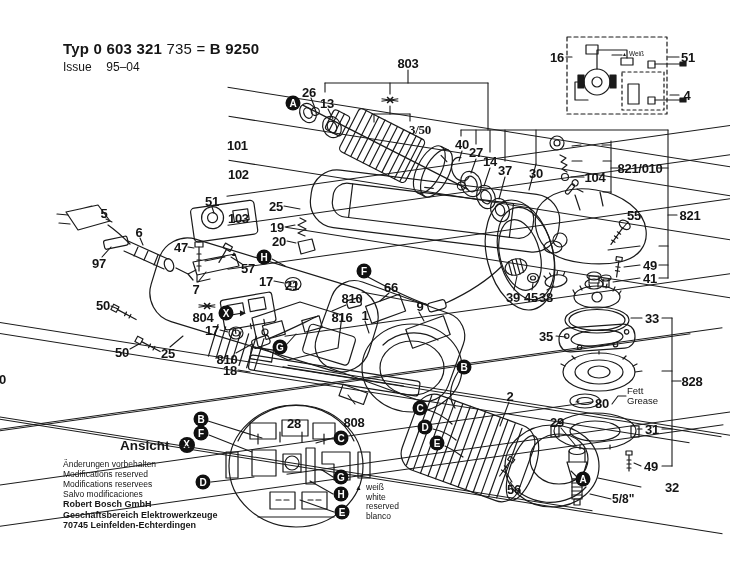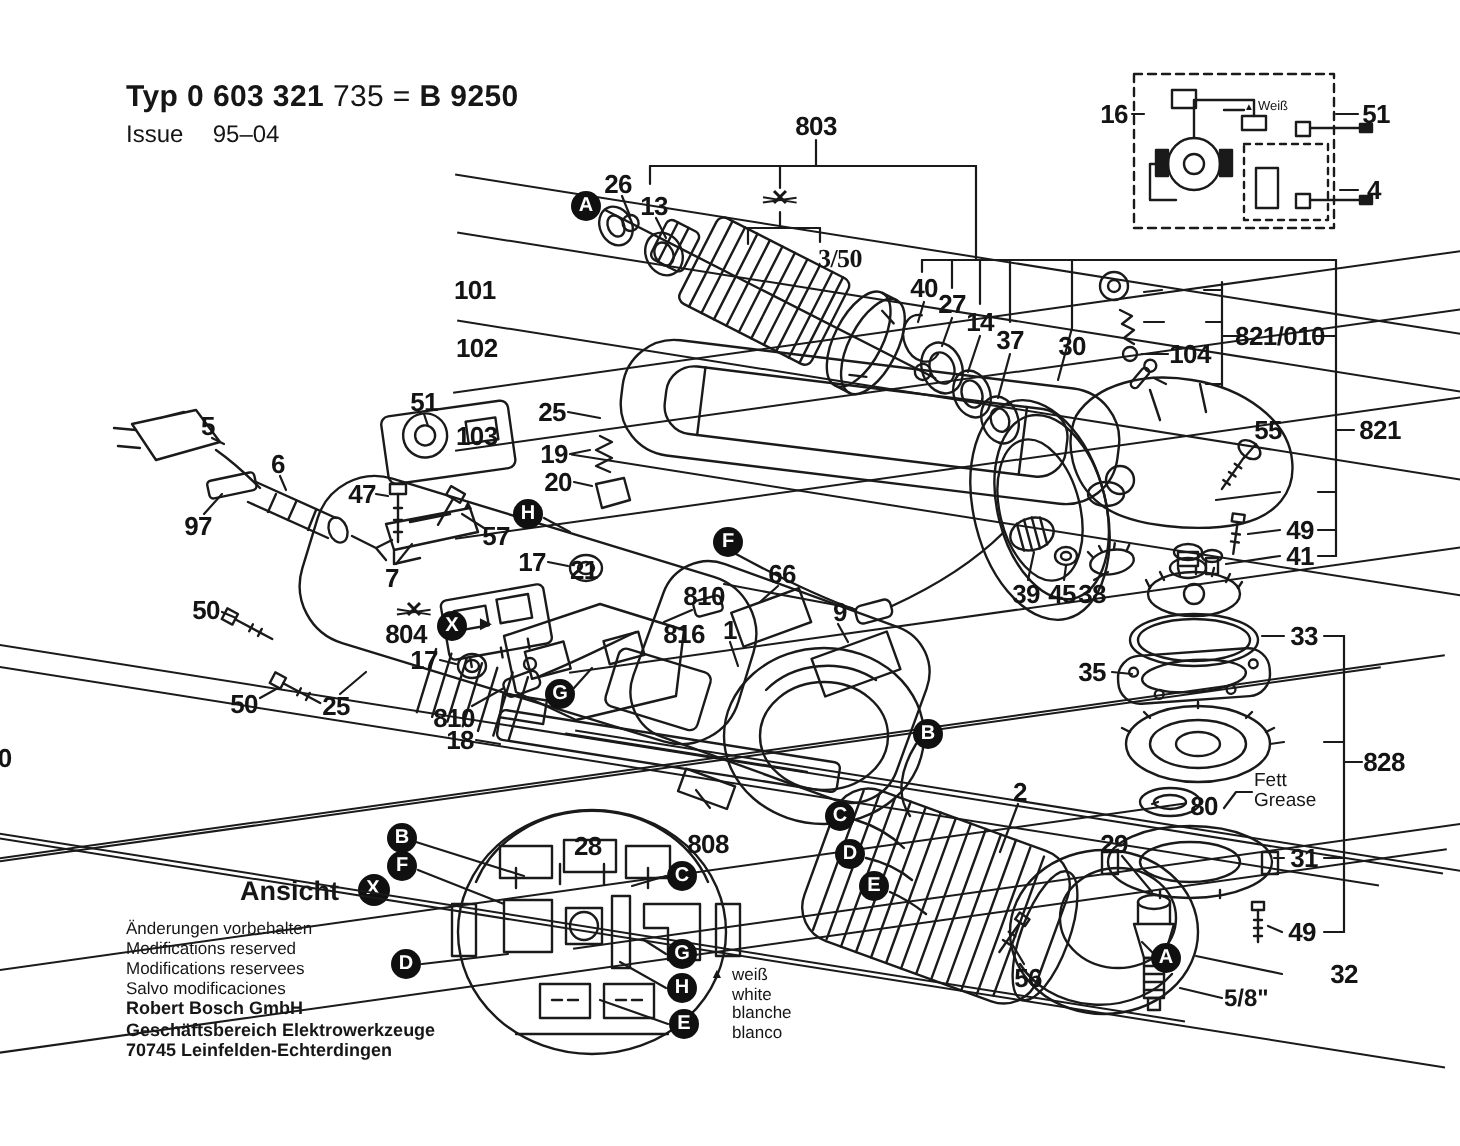--- a/index.html
+++ b/index.html
@@ -563,21 +563,21 @@
     <div class="row">
         <span class="tm">▲</span>
         <span>weiß</span>
       </div>
     <div class="row">
         <span class="tm"></span>
         <span>white</span>
       </div>
     <div class="row">
         <span class="tm"></span>
-        <span>blanche</span>
+        <span>reserved</span>
       </div>
     <div class="row">
         <span class="tm"></span>
         <span>blanco</span>
       </div>
   </div>
 
   <div id="grease">
     <div>Fett</div>
     <div>Grease</div>

